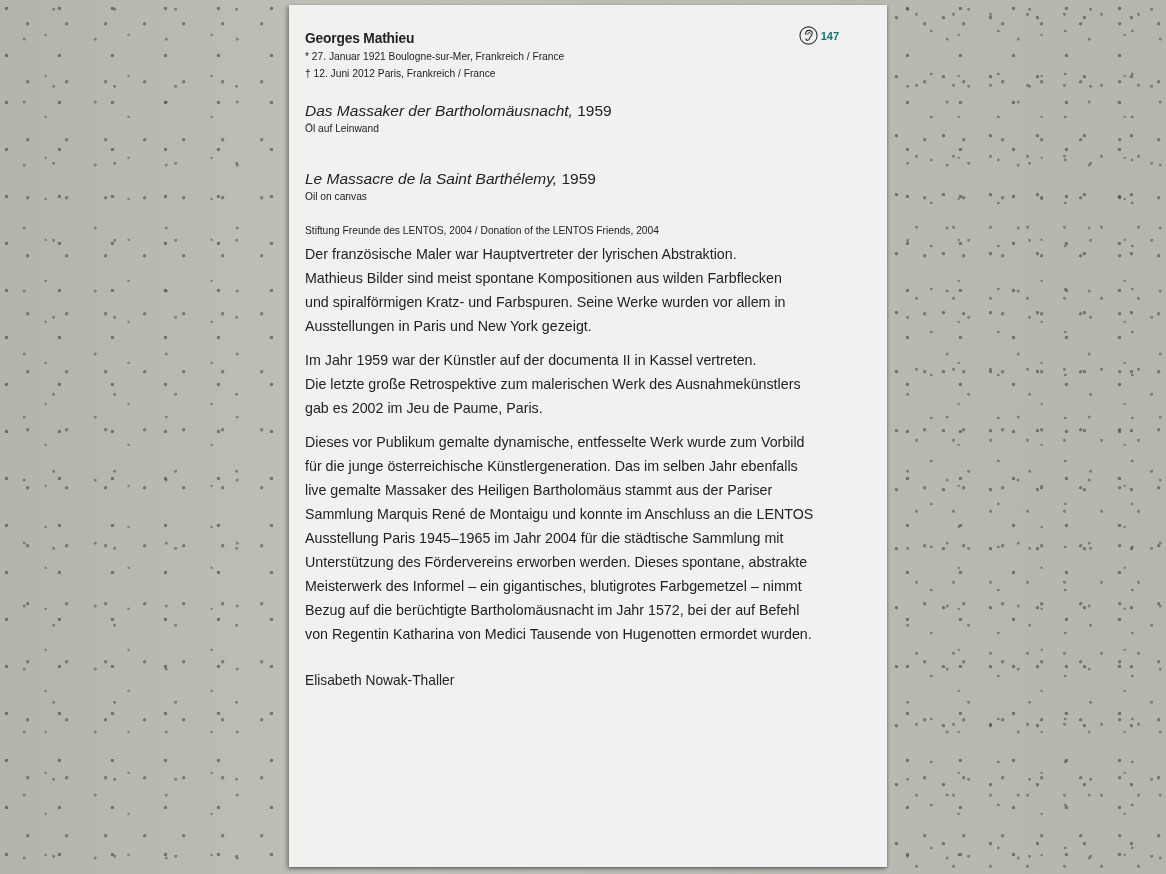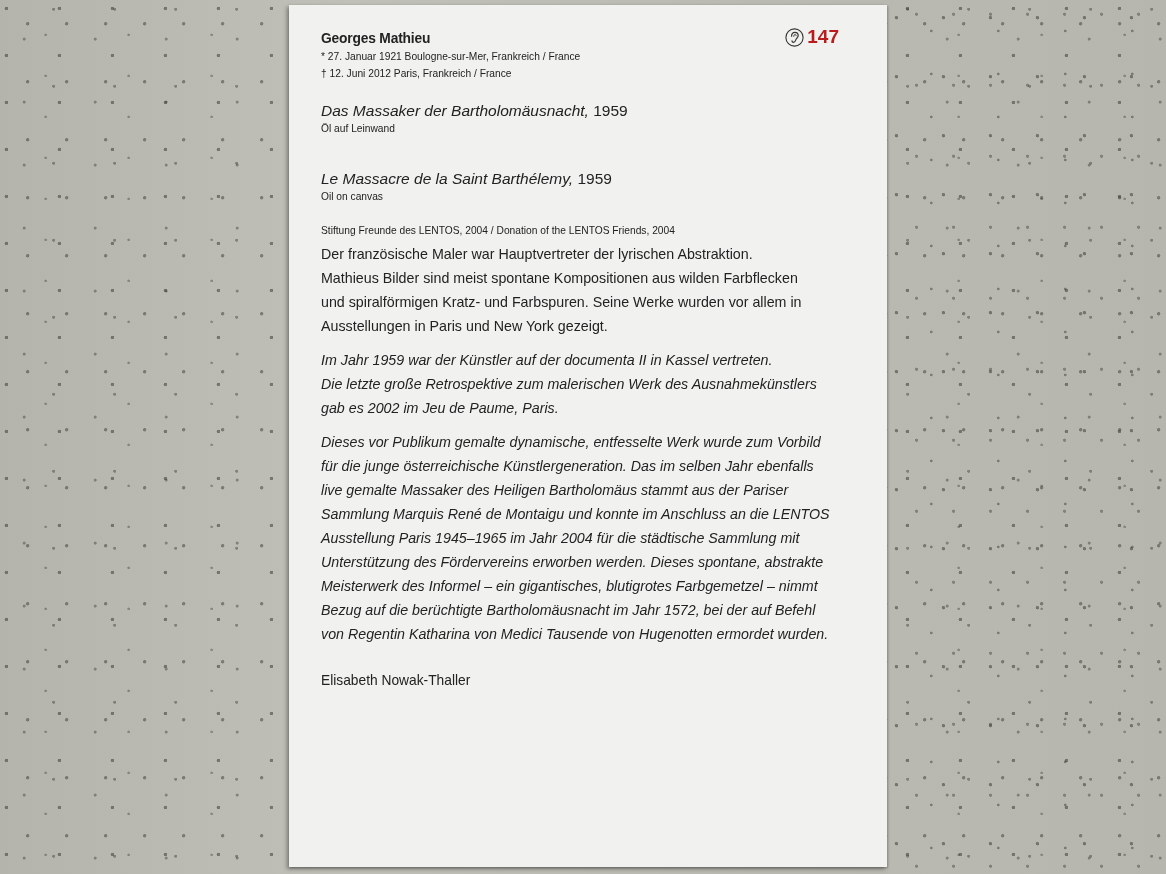--- a/index.html
+++ b/index.html
@@ -36,21 +36,21 @@
       left: 289px;
       top: 5px;
       width: 598px;
       height: 862px;
       background: #f1f1ef;
       box-shadow: -2px 2px 4px rgba(40,40,35,0.45), 1px 1px 2px rgba(40,40,35,0.3);
       color: #222;
     }
     .inner {
       position: absolute;
-      left: 32px;
+      left: 16px;
       top: 24px;
       right: 40px;
     }
     .artist-name {
       font-size: 15px;
       font-weight: bold;
       letter-spacing: -0.2px;
       line-height: 18px;
       transform: scaleX(0.92);
       transform-origin: left;
@@ -75,21 +75,21 @@
     .credit { margin-top: 17px; }
     .paragraph {
       font-size: 15px;
       line-height: 24px;
       margin: 0;
       white-space: nowrap;
       transform: scaleX(0.95);
       transform-origin: left;
     }
     .p-first { margin-top: 3px; }
-    .p-gap { margin-top: 10px; font-style: italic; }
+    .p-gap { margin-top: 10px; }
     .author {
       font-size: 14.5px;
       margin-top: 24px;
       line-height: 20px;
       transform: scaleX(0.95);
       transform-origin: left;
       white-space: nowrap;
     }
     .audio-badge {
       position: absolute;
@@ -97,23 +97,23 @@
       top: 21px;
       display: flex;
       align-items: center;
       gap: 3px;
     }
     .audio-icon {
       width: 19px; height: 19px;
       display: inline-block;
     }
     .audio-number {
-      font-size: 19px;
+      font-size: 11px;
       font-weight: bold;
-      color: #b91c1c;
+      color: #0f766e;
     }
   </style>
 </head>
 <body>
 
 <div class="wall-right"></div>
 
 <div class="card">
 
   <div class="audio-badge">

